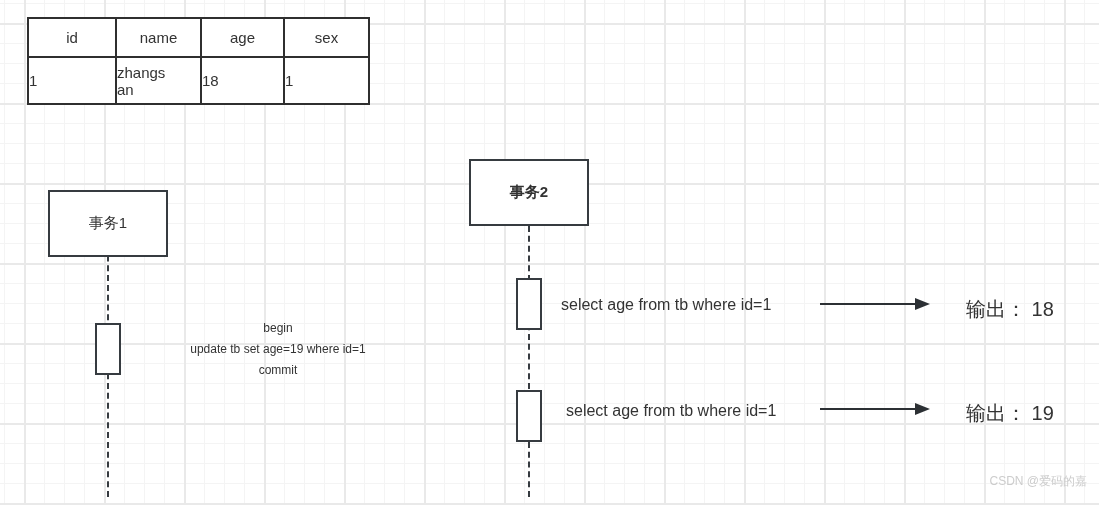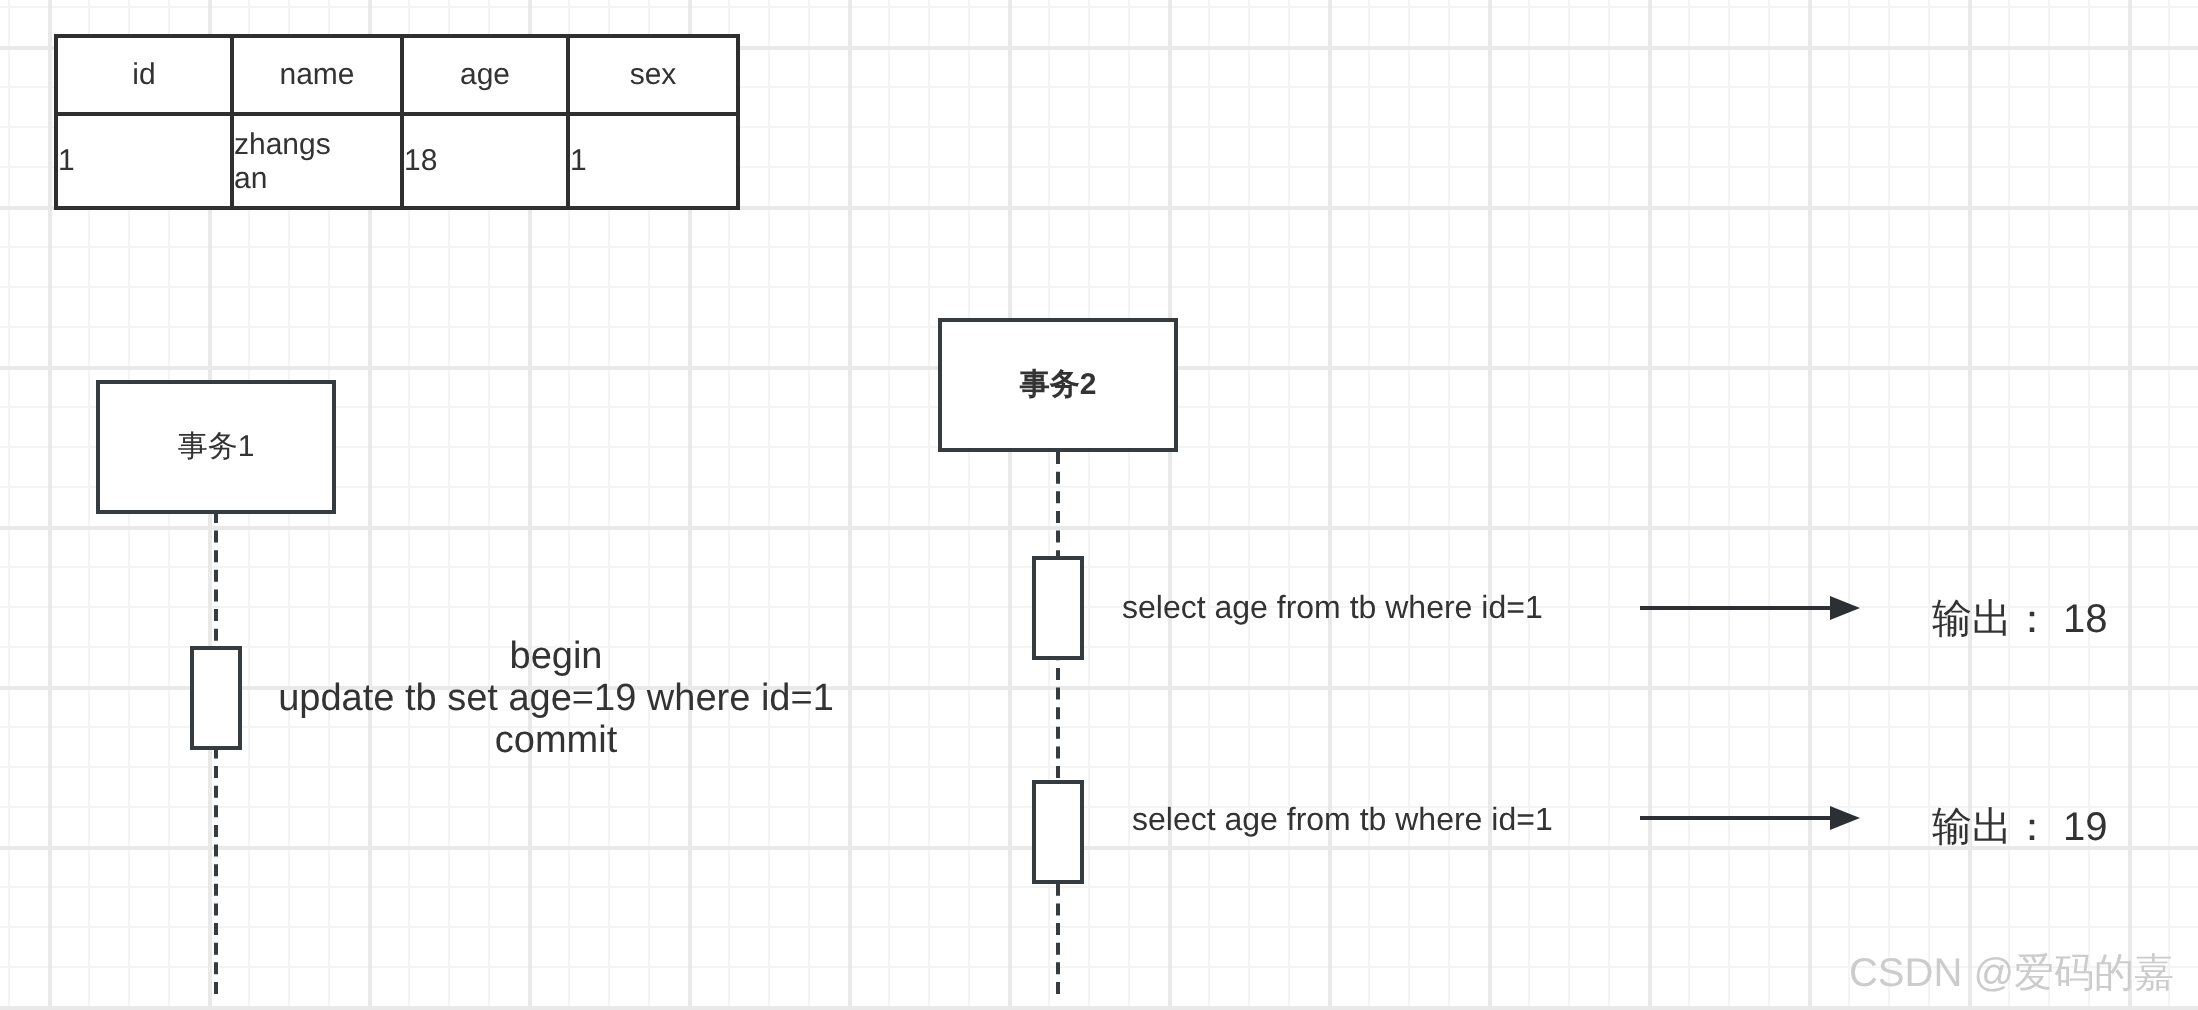--- a/index.html
+++ b/index.html
@@ -85,21 +85,21 @@
   .activation.a1  { left: 95px;  top: 323px; height: 52px; }
   .activation.a2a { left: 516px; top: 278px; height: 52px; }
   .activation.a2b { left: 516px; top: 390px; height: 52px; }
 
   
   .note {
     position: absolute;
     left: 118px; top: 318px;
     width: 320px;
     text-align: center;
-    font-size: 19px;
+    font-size: 12px;
     line-height: 21px;
     color: #333333;
     z-index: 3;
   }
 
   
   .query-text {
     position: absolute;
     font-size: 16px;
     color: #333333;
@@ -141,21 +141,21 @@
     z-index: 3;
   }
   .ot1 { top: 296px; }
   .ot2 { top: 400px; }
 
   
   .watermark {
     position: absolute;
     right: 12px;
     top: 473px;
-    font-size: 20px;
+    font-size: 12px;
     color: #cccccc;
     white-space: nowrap;
     z-index: 3;
   }
 </style>
 </head>
 <body>
 
 <div class="canvas">
 

